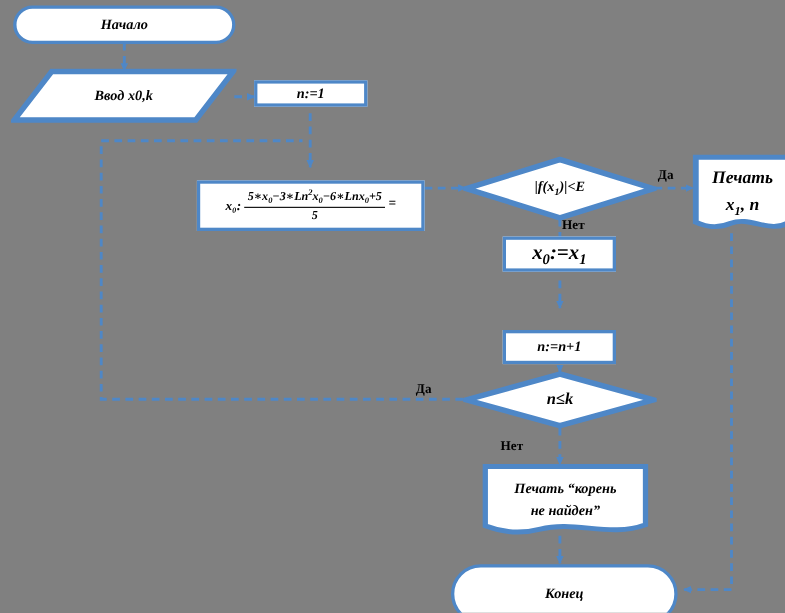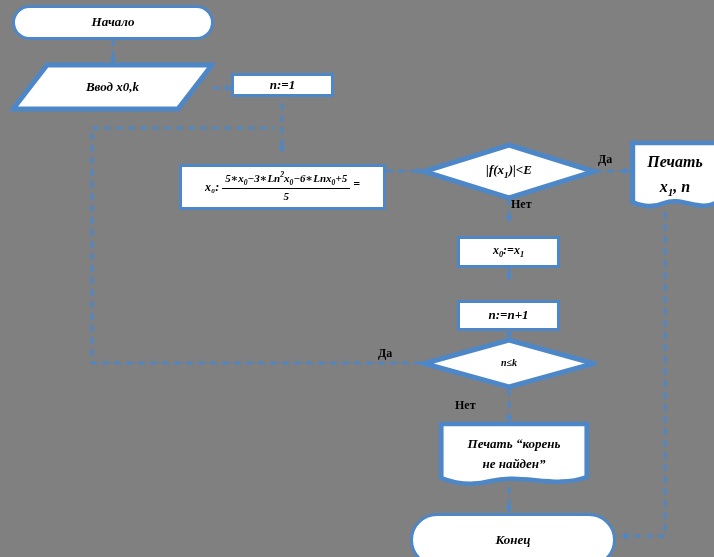--- a/index.html
+++ b/index.html
@@ -150,29 +150,29 @@
   <div class="node docshape" style="left:629px; top:140px; width:92px; height:72px; font-size:16px;">
     <svg class="shape-svg" viewBox="0 0 78 72" preserveAspectRatio="none">
       <path d="M3,3 L75,3 L75,62 C60,73 45,56 30,63 C20,68 10,66 3,62 Z" fill="#ffffff" stroke="#4E87C7" stroke-width="4.5"></path>
     </svg>
     <div class="label-wrap">
       <div>Печать</div>
       <div style="margin-top:5px;"><span>x</span><sub>1</sub><span>, n</span></div>
     </div>
   </div>
 
-  <div class="node rect" style="left:457px; top:236px; width:103px; height:32px; font-size:12px;">
+  <div class="node rect" style="left:457px; top:215px; width:103px; height:32px; font-size:19px;">
     <span><span>x</span><sub>0</sub><span>:=x</span><sub>1</sub></span>
   </div>
 
   <div class="node rect" style="left:457px; top:281px; width:103px; height:31px; font-size:13px;margin-top:19px;">
     <span>n:=n+1</span>
   </div>
 
-  <div class="node diamond" style="left:421px; top:337px; width:176px; height:53px; font-size:10px;">
+  <div class="node diamond" style="left:421px; top:337px; width:176px; height:53px; font-size:15px;">
     <svg class="shape-svg" viewBox="0 0 176 53" preserveAspectRatio="none">
       <polygon points="88,3 173,26.5 88,50 3,26.5" fill="#ffffff" stroke="#4E87C7" stroke-width="5"></polygon>
     </svg>
     <div class="label-wrap">n≤k</div>
   </div>
 
   <div class="node docshape" style="left:438px; top:421px; width:152px; height:66px; font-size:13px;">
     <svg class="shape-svg" viewBox="0 0 143 66" preserveAspectRatio="none">
       <path d="M3,3 L140,3 L140,56 C110,68 80,52 50,60 C32,65 15,62 3,57 Z" fill="#ffffff" stroke="#4E87C7" stroke-width="4.5"></path>
     </svg>

